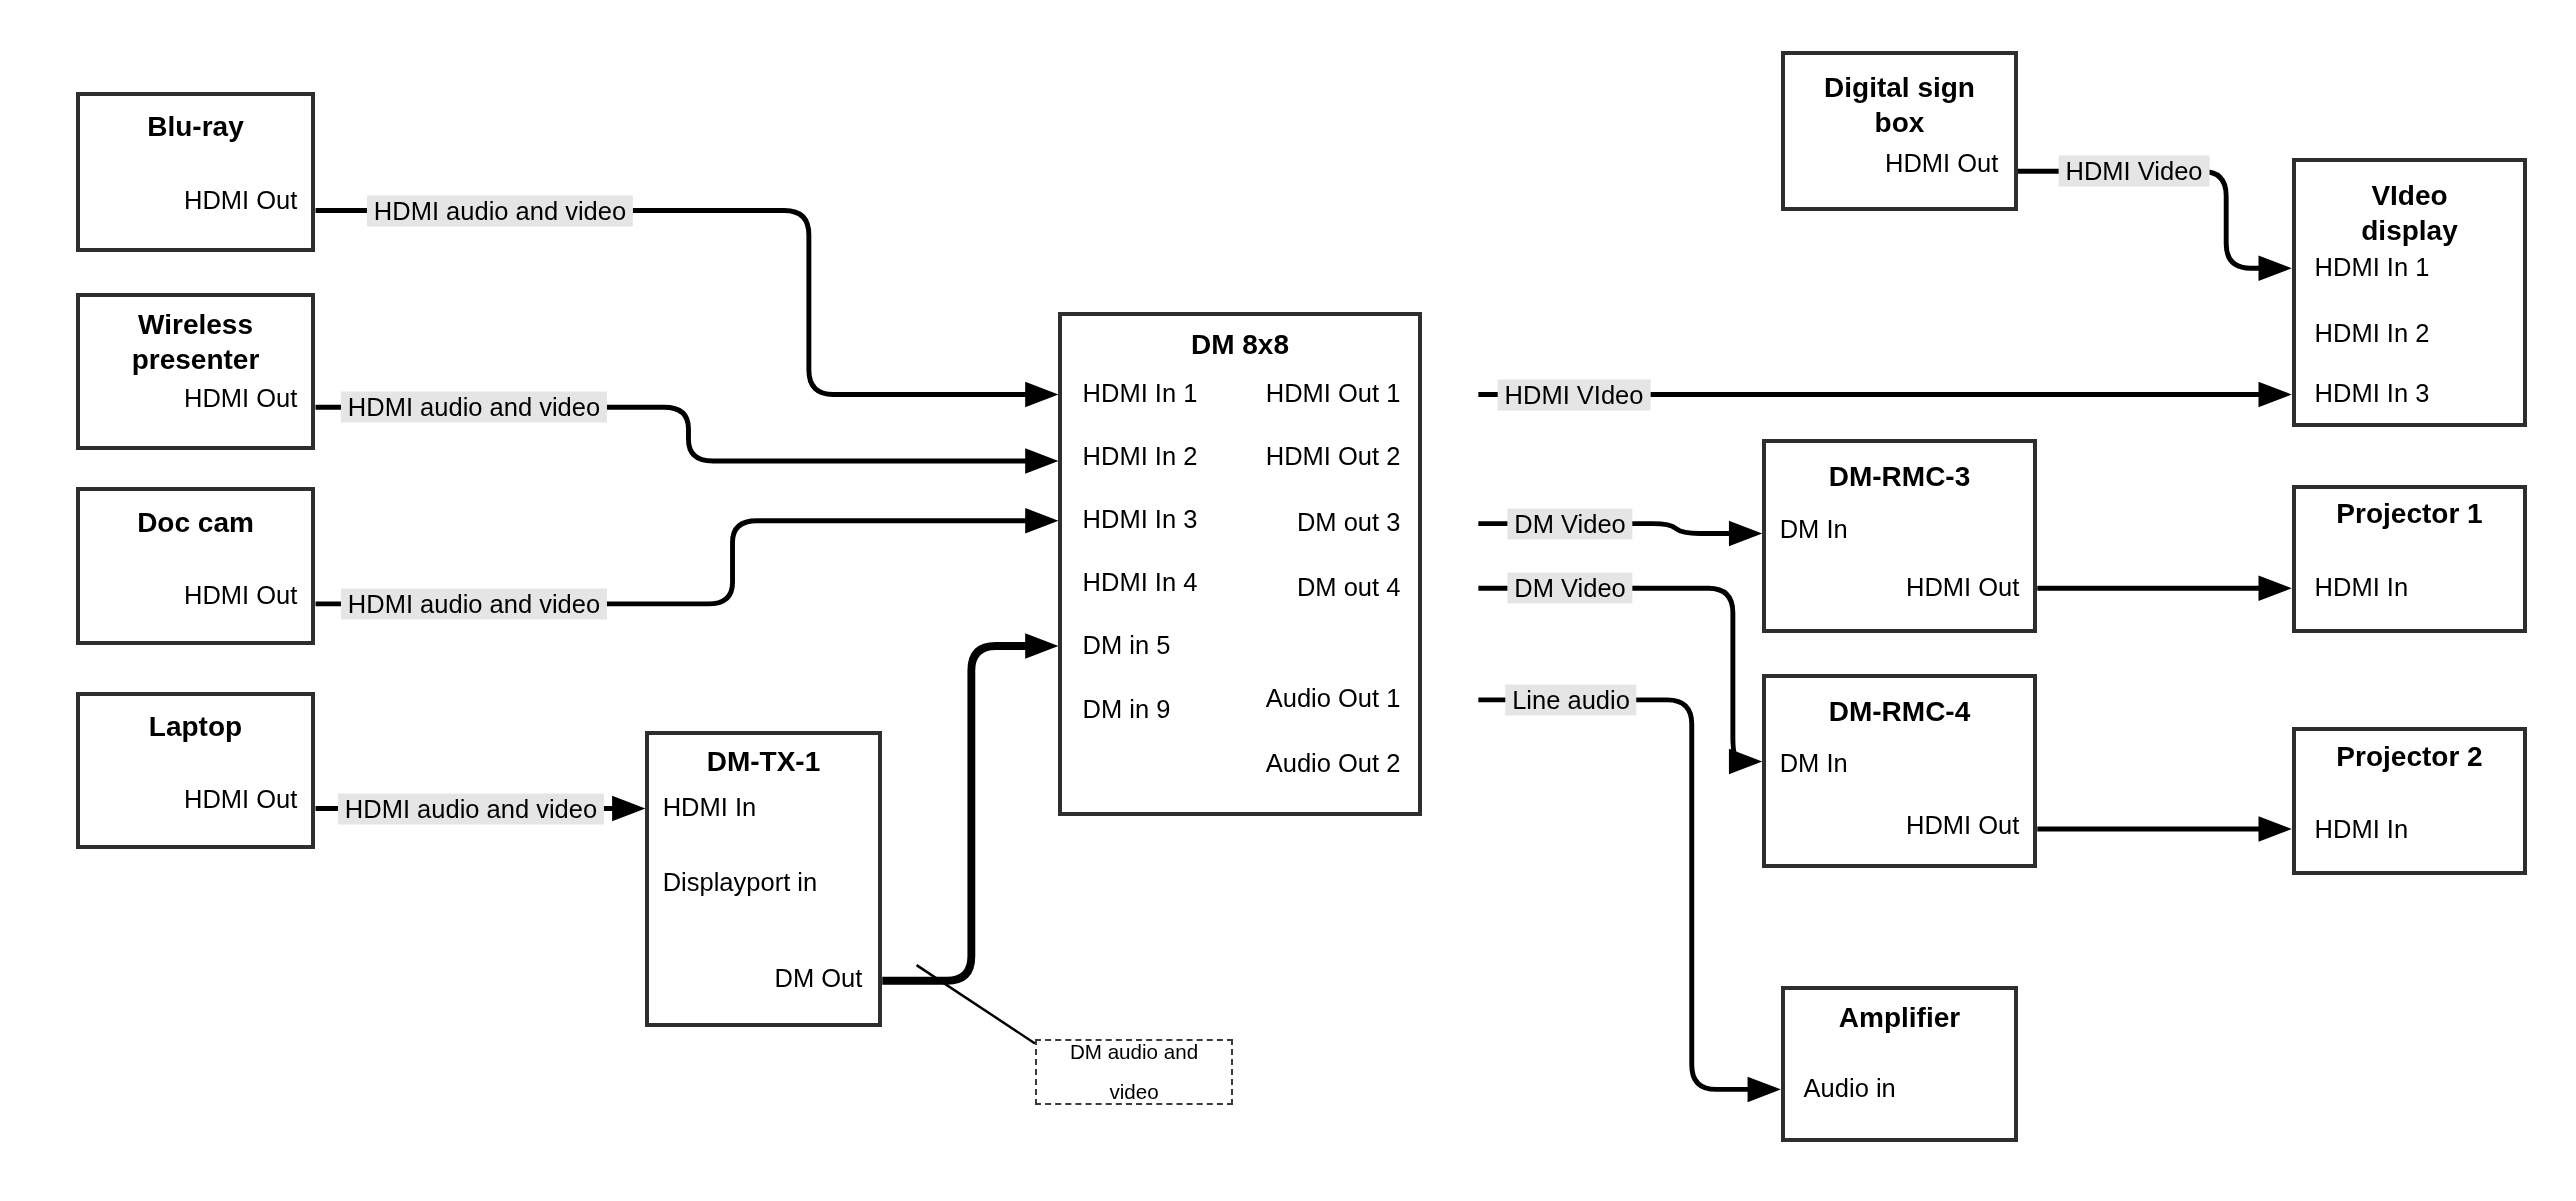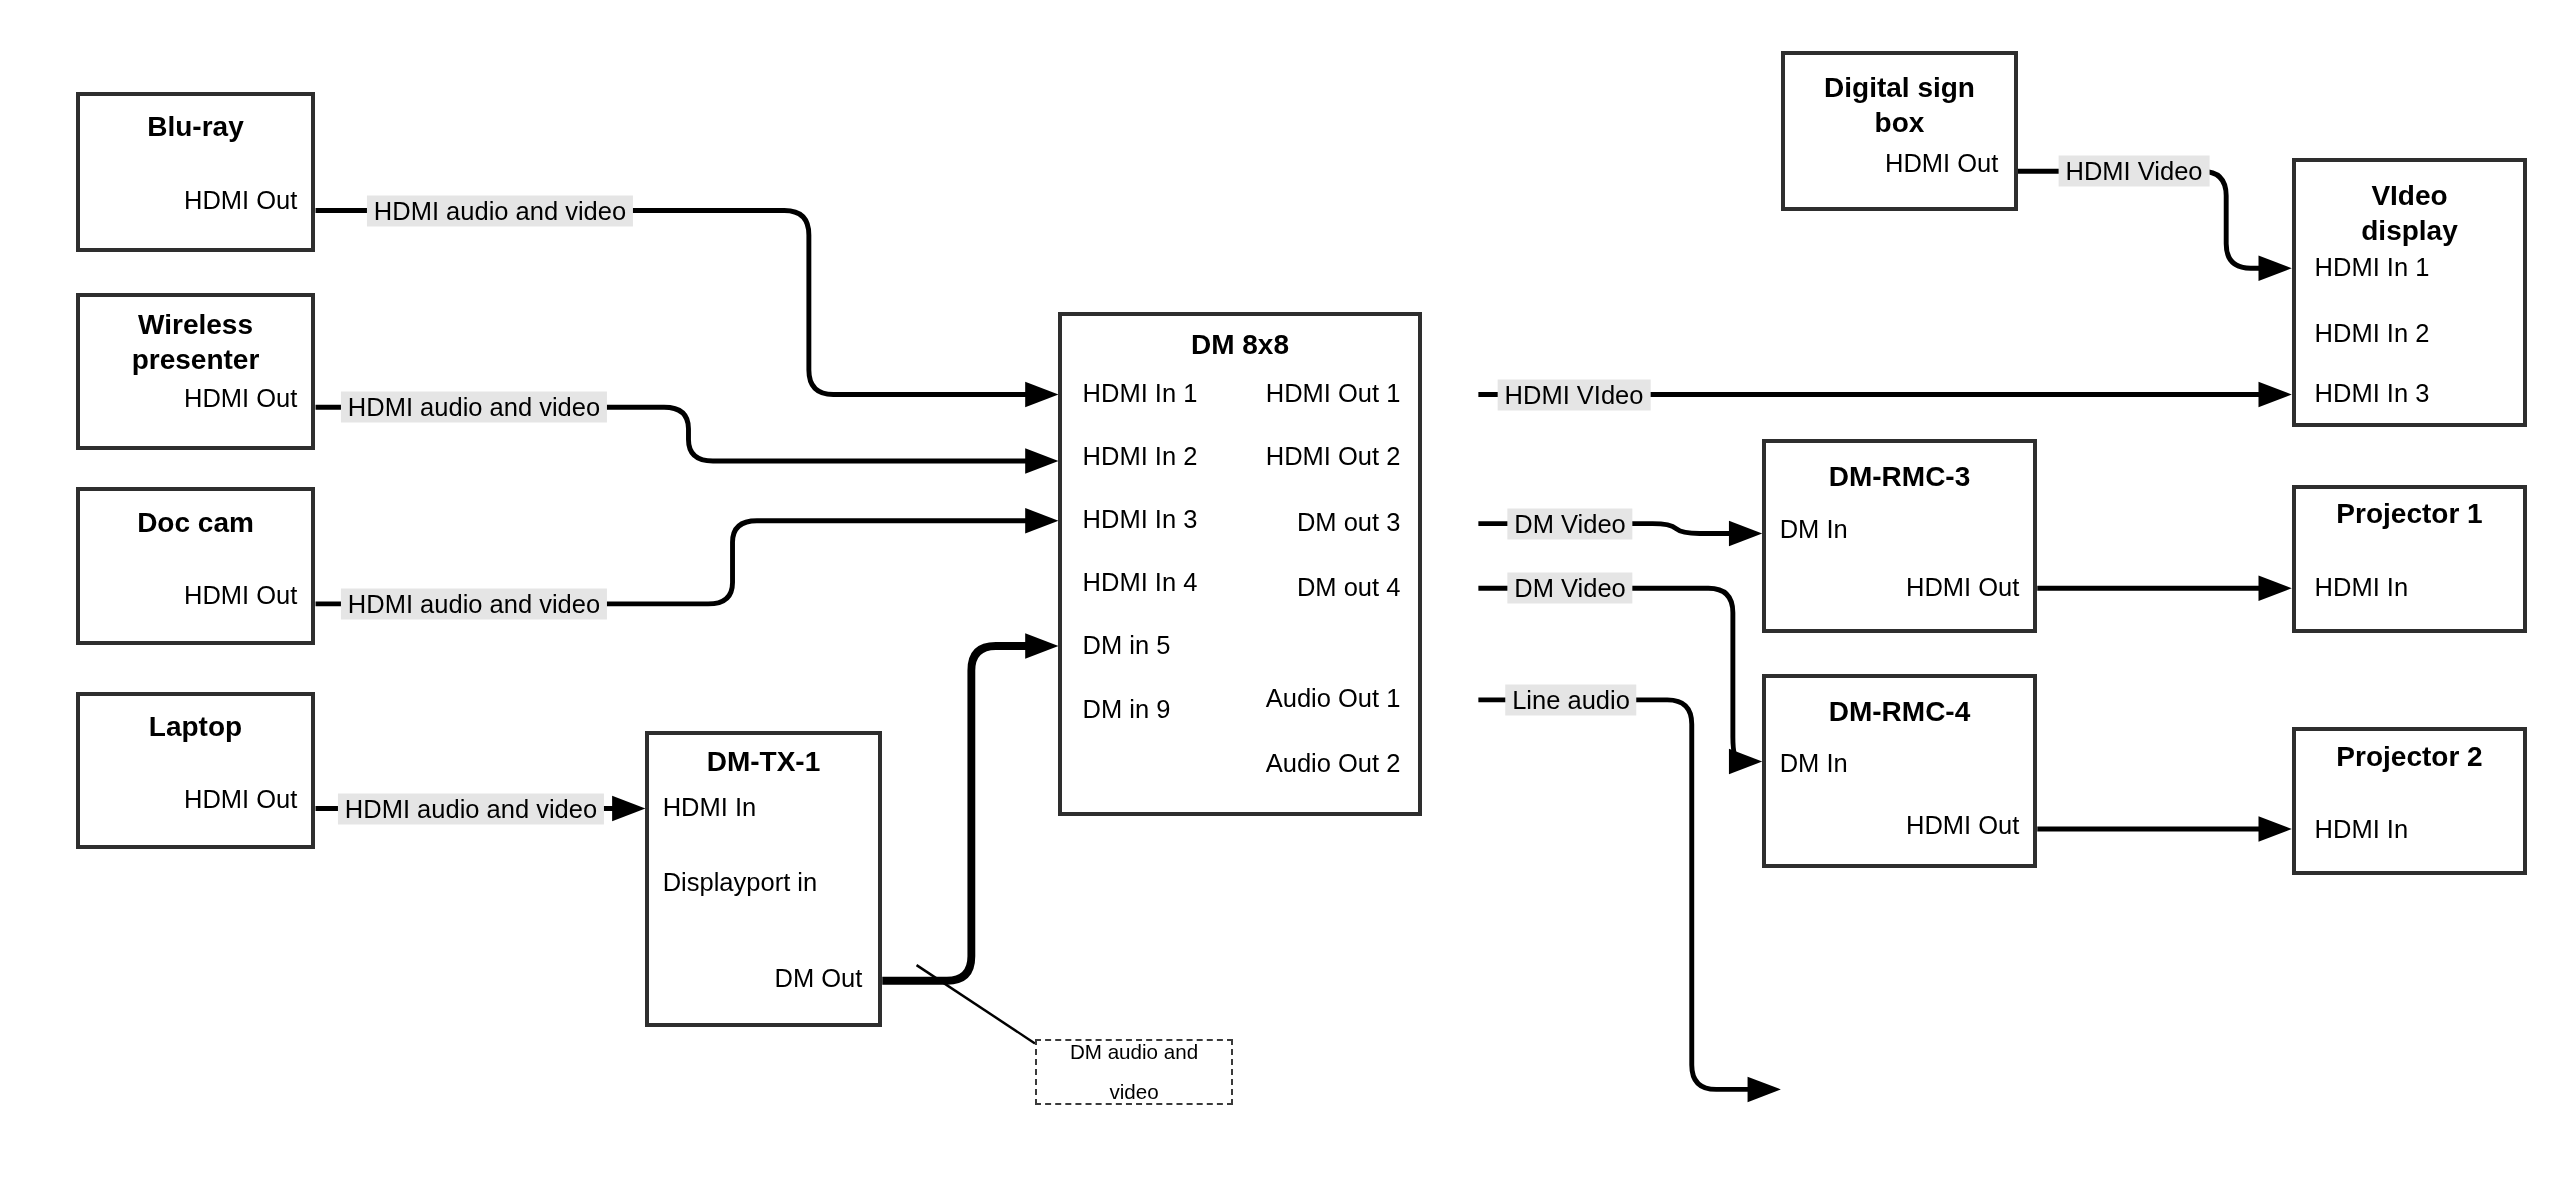--- a/index.html
+++ b/index.html
@@ -155,20 +155,24 @@
   <div class="box" style="left:2292px;top:485px;width:235px;height:148px;">
     <div class="title" style="top:6.9px;">Projector 1</div>
     <div class="port" style="top:82px;left:18.6px;">HDMI In</div>
   </div>
 
   <div class="box" style="left:2292px;top:727px;width:235px;height:148px;">
     <div class="title" style="top:7.8px;">Projector 2</div>
     <div class="port" style="top:82px;left:18.6px;">HDMI In</div>
   </div>
 
+  <div class="box" style="left:1781px;top:986px;width:237px;height:156px;">
+    <div class="title" style="top:9.8px;">Amplifier</div>
+    <div class="port" style="top:82px;left:18.6px;">Audio in</div>
+  </div>
 
   <div class="note" style="left:1035px;top:1039px;width:198px;height:66px;gap:16px;">
     <span>DM audio and</span>
     <span>video</span>
   </div>
 
   <div class="line-label" style="left:500px;top:211px;">HDMI audio and video</div>
   <div class="line-label" style="left:474px;top:407px;">HDMI audio and video</div>
   <div class="line-label" style="left:474px;top:604px;">HDMI audio and video</div>
   <div class="line-label" style="left:471px;top:809px;">HDMI audio and video</div>

